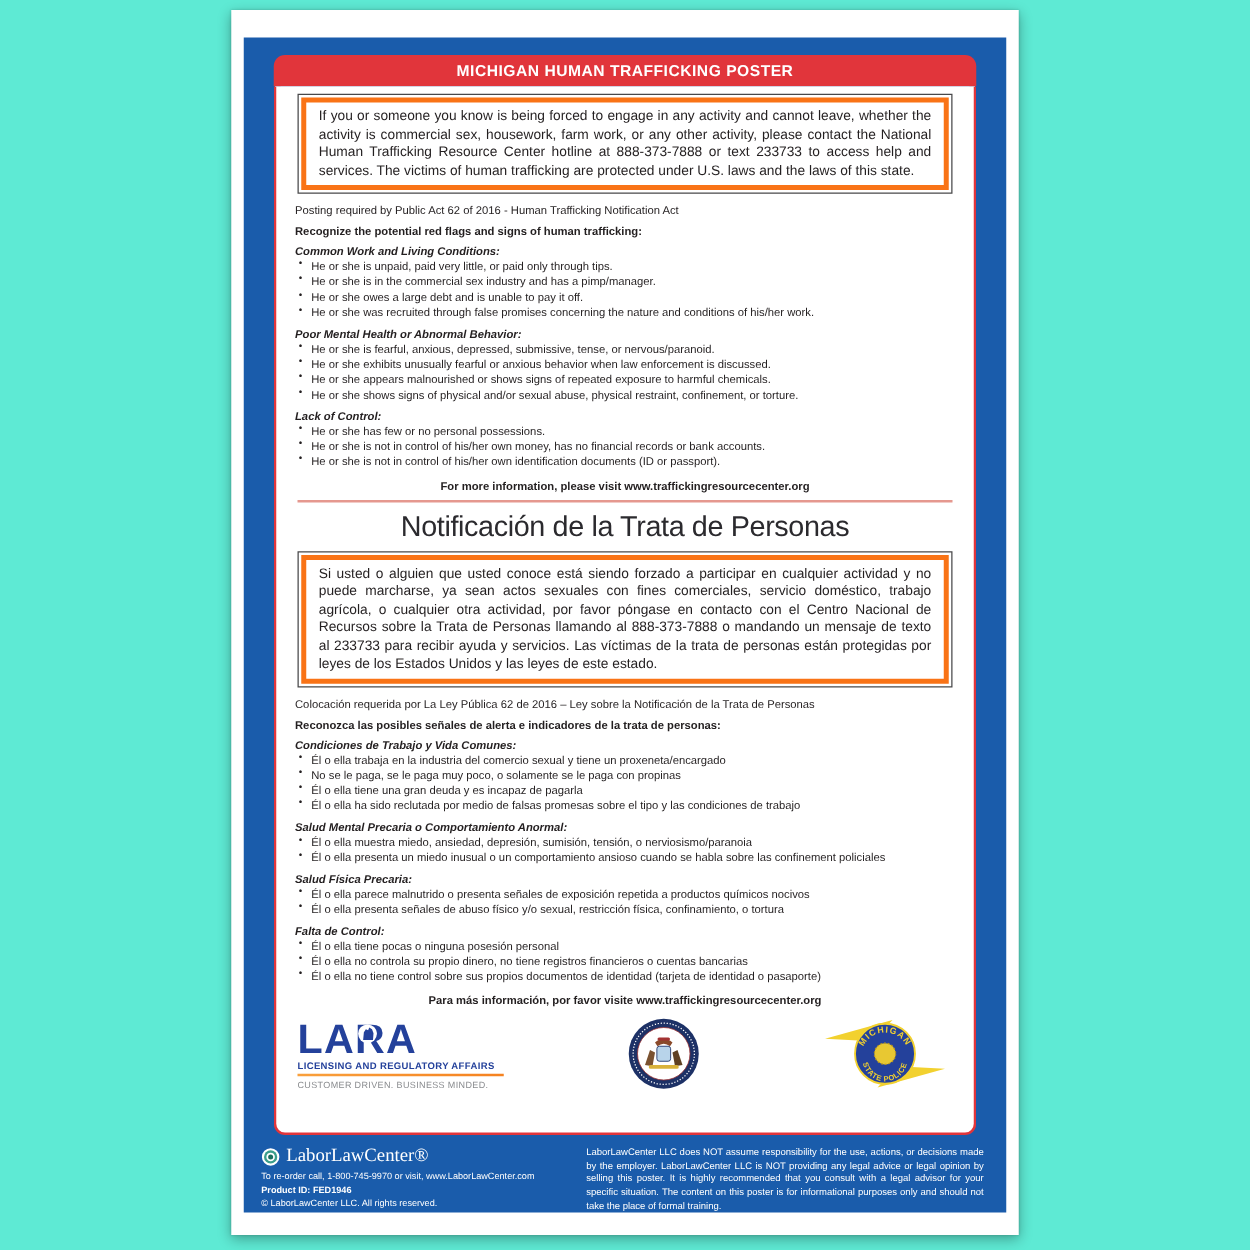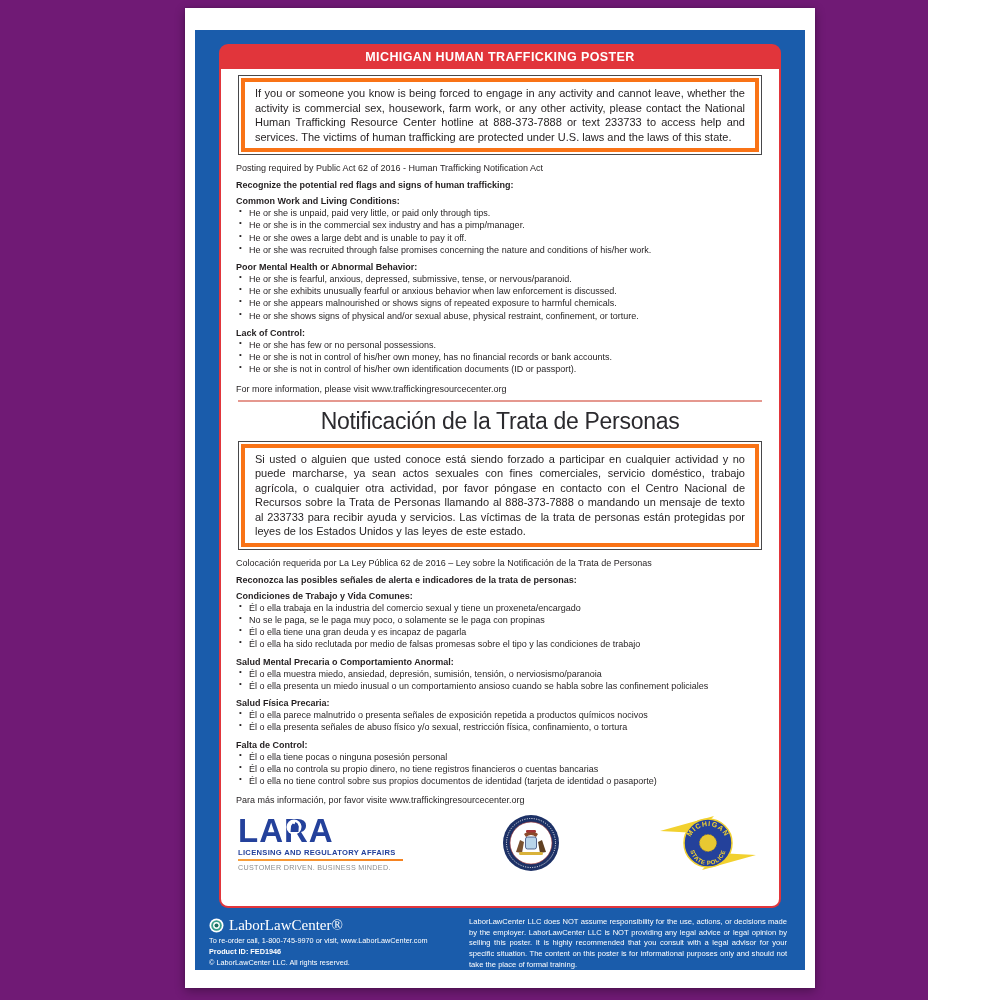--- a/index.html
+++ b/index.html
@@ -1,39 +1,39 @@
 <!DOCTYPE html>
 <html><head>
 <meta charset="utf-8">
 <style>
   html,body{margin:0;padding:0;background:#fff;}
   *{box-sizing:border-box;}
   body{font-family:"Liberation Sans", sans-serif; color:#231f20;}
-  .stage{position:relative;width:928px;height:1000px;background:#701a75;overflow:hidden;padding-left:37px;}
+  .stage{position:relative;width:1000px;height:1000px;background:#5eead4;overflow:hidden;padding-left:37px;}
   .page{position:absolute;left:185px;top:8px;width:630px;height:980px;background:#fff;
         box-shadow:0 3px 10px rgba(0,0,0,.32), 0 0 2px rgba(0,0,0,.18);}
   .blue{position:absolute;left:10px;right:10px;top:22px;bottom:18px;background:#1a5cab;
         display:flex;flex-direction:column;}
   .content-wrap{margin:14px 24px 0;flex:1;display:flex;flex-direction:column;min-height:0;}
   .banner{height:25px;background:#e1353b;border-radius:9px 9px 0 0;display:flex;
           align-items:center;justify-content:center;}
   .banner span{color:#fff;font-weight:bold;font-size:12.5px;letter-spacing:.4px;}
   .card{flex:1;background:#fff;border:2px solid #e1353b;border-top:0;
         border-radius:0 0 9px 9px;padding:6px 15px 8px;overflow:hidden;}
   h1.title-en{margin:2px 0 6px;text-align:center;font-size:25px;font-weight:400;color:#2b2a2e;letter-spacing:-.3px;}
   h2.title-es{margin:6px 0 6px;text-align:center;font-size:23px;font-weight:400;color:#2b2a2e;letter-spacing:-.3px;}
   .nbox{border:1.5px solid #48484a;padding:2px;margin:0 2px;}
   .nbox-in{border:4px solid #f97316;padding:4px 10px;font-size:11px;line-height:1.32;text-align:justify;}
   .posting{font-size:9px;margin:8px 0 7px;}
   .intro{font-weight:bold;font-size:9px;margin:2px 0 3px;}
-  .sec-heading{font-weight:bold;font-size:9px;margin:6px 0 1px;}
+  .sec-heading{font-weight:bold;font-size:9px;margin:6px 0 1px;font-style:italic;}
   ul.bullets{margin:0;padding:0;list-style:none;}
   ul.bullets li{position:relative;padding-left:13px;font-size:9px;line-height:1.36;}
   ul.bullets li::before{content:"\2022";position:absolute;left:3px;top:-1px;font-size:8px;}
-  .moreinfo{font-weight:normal;font-size:9px;margin:8px 0 6px;}
+  .moreinfo{text-align:center;font-weight:bold;font-size:9px;margin:8px 0 6px;}
   .divider{height:2px;background:#e5988f;margin:2px 2px 4px;}
   .logos{display:flex;align-items:center;justify-content:space-between;margin:8px 6px 0 2px;}
   .lara{width:165px;}
   .lara-word{position:relative;height:32px;}
   .lara-line1{font-size:7.6px;font-weight:bold;color:#24419b;letter-spacing:.3px;margin-top:1px;}
   .lara-bar{height:2px;background:linear-gradient(90deg,#f9a03c,#f58220);margin:2px 0;}
   .lara-line2{font-size:7.2px;color:#8a8c8f;letter-spacing:.3px;}
   .footer{height:62px;margin:0 14px;display:flex;justify-content:flex-start;
           color:#fff;padding-top:9px;}
   .f-left{width:260px;}

